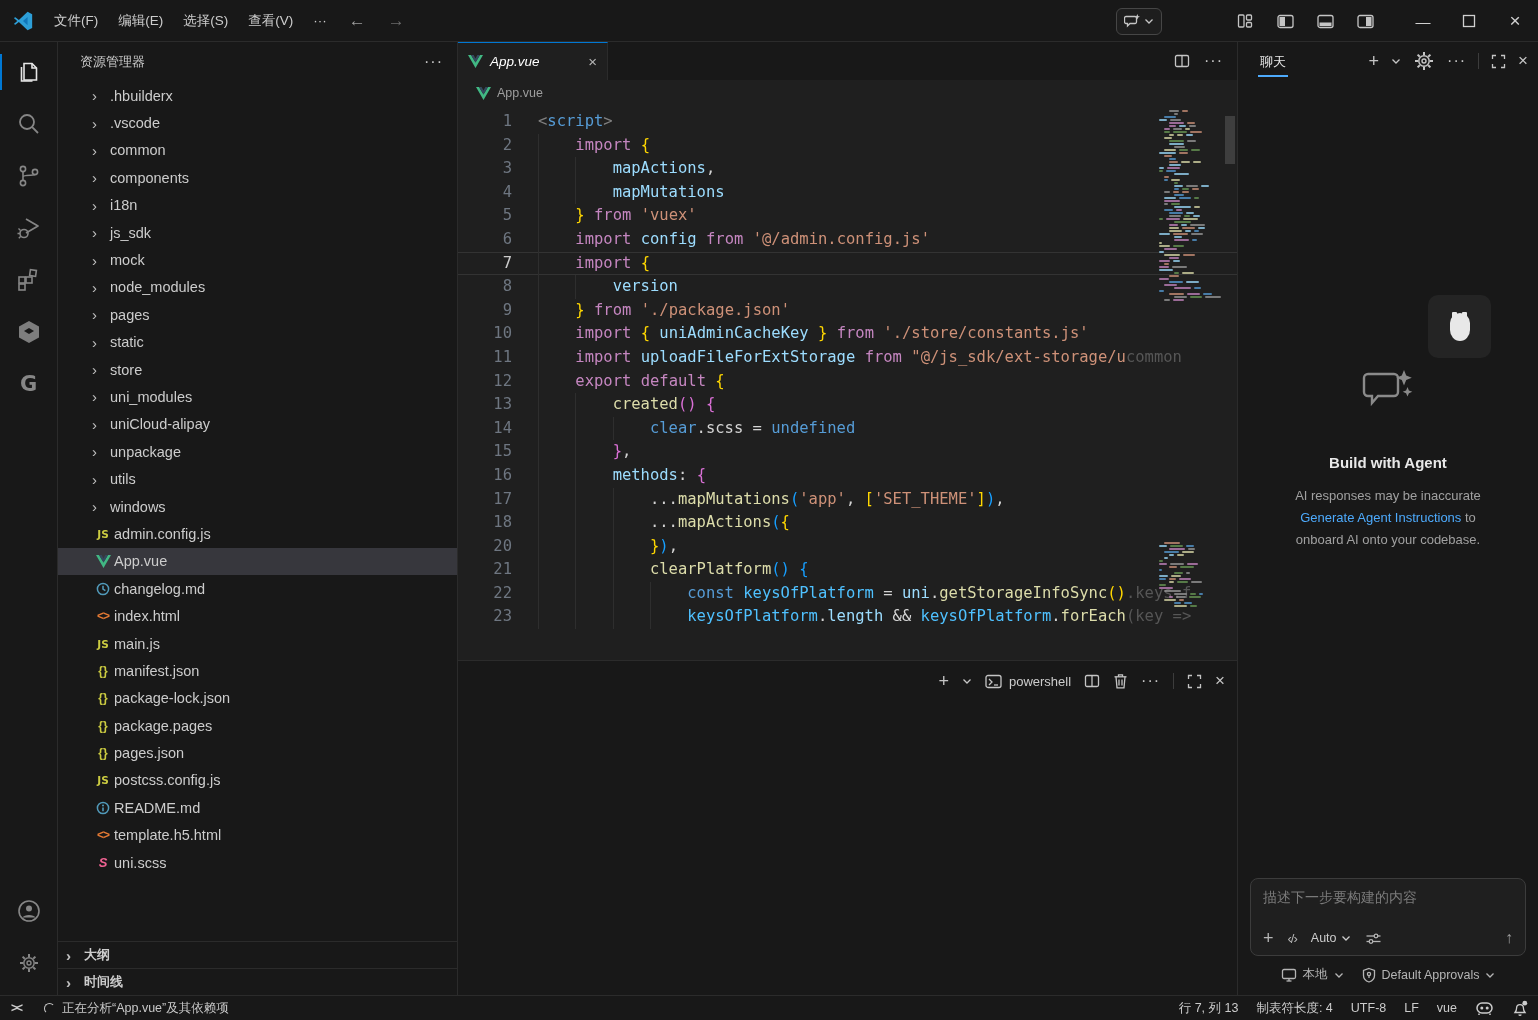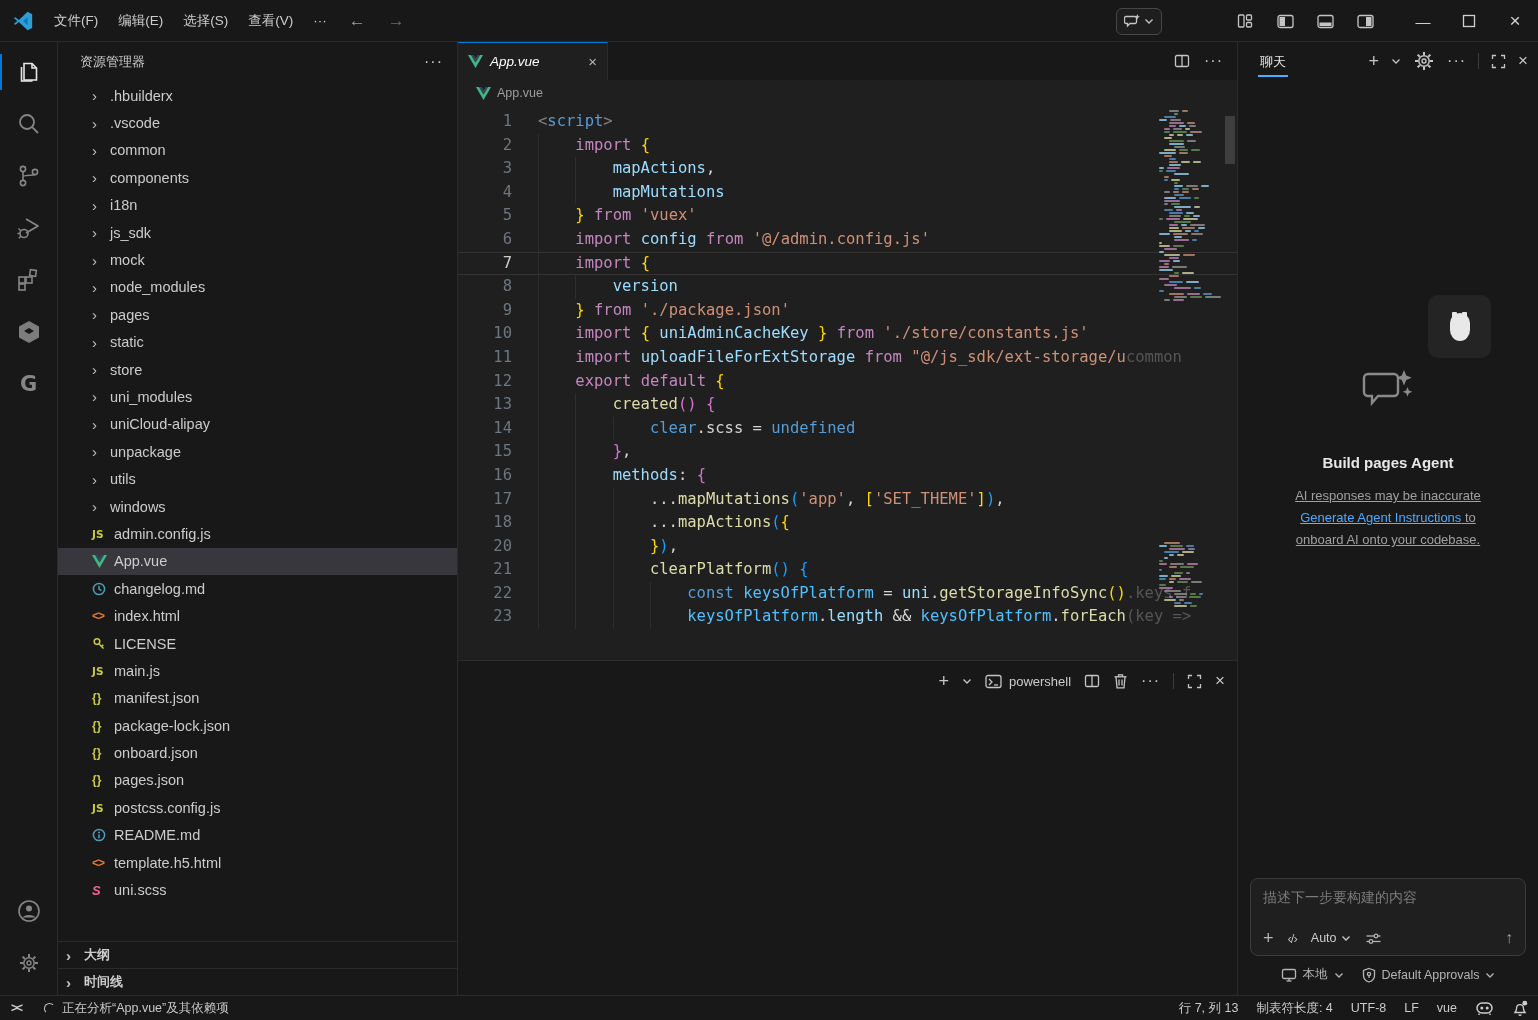--- a/index.html
+++ b/index.html
@@ -42,21 +42,21 @@
   .sidebar { width:400px; background:#181818; border-right:1px solid #2b2b2b; display:flex; flex-direction:column; flex:0 0 auto; min-height:0; }
   .sb-header { height:40px; display:flex; align-items:center; justify-content:space-between; padding:0 14px 0 22px;
     font-size:13px; color:#cccccc; flex:0 0 auto; }
   .kebab { color:#c5c5c5; font-size:16px; letter-spacing:1px; }
   .tree { flex:0 0 auto; }
   .tree-row { height:27.4px; display:flex; align-items:center; font-size:14.5px; color:#cccccc; padding-left:34px; cursor:default; }
   .tree-row.root { padding-left:14px; font-weight:bold; font-size:13.5px; }
   .tree-row.selected { background:#37373d; }
   .tree-chevron { width:18px; color:#c0c0c0; font-size:15px; flex:0 0 auto; display:inline-block; }
   .tree-chevron.down { transform:rotate(90deg); }
-  .fi { width:22px; flex:0 0 auto; display:inline-flex; align-items:center; justify-content:flex-start; font-weight:bold; }
+  .fi { width:22px; flex:0 0 auto; display:inline-flex; align-items:center; justify-content:center; font-weight:bold; }
   .fi-js { color:#cbcb41; font-size:10.5px; font-family:"DejaVu Sans",sans-serif; }
   .fi-json { color:#cbcb41; font-size:12px; }
   .fi-html { color:#e37933; font-size:12px; letter-spacing:-1px; }
   .fi-sass { color:#f06292; font-size:13px; font-style:italic; }
   .sb-sections { margin-top:auto; }
   .sb-section { height:27px; display:flex; align-items:center; border-top:1px solid #2b2b2b; font-size:13px; font-weight:bold;
     color:#cccccc; padding-left:8px; }
 
   
   .editor-col { flex:1 1 auto; display:flex; flex-direction:column; min-width:0; background:#1f1f1f; }
@@ -102,21 +102,21 @@
   .chat { width:301px; background:#181818; border-left:1px solid #2b2b2b; display:flex; flex-direction:column; flex:0 0 auto; min-height:0; }
   .chat-head { height:38px; display:flex; align-items:center; padding:0 10px 0 20px; flex:0 0 auto; }
   .chat-title { font-size:13px; color:#e7e7e7; position:relative; padding:10px 2px 9px; }
   .chat-title::after { content:""; position:absolute; left:0; right:0; bottom:3px; height:1.5px; background:#4daafc; }
   .chat-head-actions { margin-left:auto; display:flex; align-items:center; gap:12px; color:#c5c5c5; }
   .chat-body { flex:1 1 auto; display:flex; flex-direction:column; align-items:center; min-height:0; position:relative; }
   .mouse-card { position:absolute; top:215px; left:190px; width:63px; height:63px; background:#242424; border-radius:10px;
     display:flex; align-items:center; justify-content:center; }
   .bubble-icon { margin-top:288px; color:#8a8a8a; }
   .chat-heading { margin-top:40px; font-size:15px; font-weight:bold; color:#e8e8e8; }
-  .chat-sub { margin-top:14px; text-align:center; font-size:13px; color:#a0a0a0; line-height:22px;text-decoration:underline; }
+  .chat-sub { margin-top:14px; text-align:center; font-size:13px; color:#a0a0a0; line-height:22px; }
   .chat-link { color:#4daafc; }
   .chat-input-wrap { margin:10px 12px 0; border:1px solid #3c3c3c; background:#1f1f1f; border-radius:8px; padding:10px 12px 8px; align-self:stretch; }
   .chat-input { width:100%; height:34px; background:transparent; border:none; outline:none; resize:none; color:#cccccc;
     font-size:14px; font-family:inherit; }
   .chat-input::placeholder { color:#7a7a7a; }
   .chat-input-row { display:flex; align-items:center; gap:14px; color:#b5b5b5; padding-top:2px; }
   .auto-select { display:flex; align-items:center; gap:4px; font-size:12.5px; color:#cccccc; }
   .send-btn { margin-left:auto; font-size:16px; color:#9d9d9d; }
   .chat-footer { display:flex; align-items:center; gap:18px; padding:10px 16px 12px; font-size:12.5px; color:#b5b5b5; }
   .chat-footer .sel { display:flex; align-items:center; gap:6px; }
@@ -379,50 +379,41 @@
             <span>changelog.md</span>
           </div>
           <div class="tree-row">
             <span class="fi">
               <span class="fi-html">&lt;&gt;</span>
             </span>
             <span>index.html</span>
           </div>
           <div class="tree-row">
             <span class="fi">
-              <svg width="14" height="14" viewBox="0 0 14 14">
-                <circle cx="5" cy="4.6" r="2.8" fill="none" stroke="#cbcb41" stroke-width="1.5"></circle>
-                <path d="M6.8 6.8 L11.5 11.5 M9.5 9.5 L11.3 7.7" stroke="#cbcb41" stroke-width="1.5" fill="none"></path>
-              </svg>
-            </span>
-            <span>LICENSE</span>
-          </div>
-          <div class="tree-row">
-            <span class="fi">
               <span class="fi-js">JS</span>
             </span>
             <span>main.js</span>
           </div>
           <div class="tree-row">
             <span class="fi">
               <span class="fi-json">{}</span>
             </span>
             <span>manifest.json</span>
           </div>
           <div class="tree-row">
             <span class="fi">
               <span class="fi-json">{}</span>
             </span>
             <span>package-lock.json</span>
           </div>
           <div class="tree-row">
             <span class="fi">
               <span class="fi-json">{}</span>
             </span>
-            <span>onboard.json</span>
+            <span>package.pages</span>
           </div>
           <div class="tree-row">
             <span class="fi">
               <span class="fi-json">{}</span>
             </span>
             <span>pages.json</span>
           </div>
           <div class="tree-row">
             <span class="fi">
               <span class="fi-js">JS</span>
@@ -960,21 +951,21 @@
               <path fill="#e8e8e8" d="M5 12 a10 10 0 0 1 20 0 v7 a10 11 0 0 1 -20 0Z"></path>
             </svg>
           </div>
         <span class="bubble-icon">
             <svg width="52" height="46" viewBox="0 0 52 46" fill="none" stroke="currentColor" stroke-width="1.3">
               <path d="M6 6 h26 a4 4 0 0 1 4 4 v14 a4 4 0 0 1 -4 4 h-16 l-6 7 v-7 h-4 a4 4 0 0 1 -4 -4 v-14 a4 4 0 0 1 4 -4Z" stroke-width="2.4"></path>
               <path fill="currentColor" stroke="none" d="M42 2 l2.2 5.6 5.6 2.2 -5.6 2.2 -2.2 5.6 -2.2 -5.6 -5.6 -2.2 5.6 -2.2Z"></path>
               <path fill="currentColor" stroke="none" d="M45.5 19 l1.4 3.4 3.4 1.4 -3.4 1.4 -1.4 3.4 -1.4 -3.4 -3.4 -1.4 3.4 -1.4Z"></path>
             </svg>
           </span>
-        <div class="chat-heading">Build pages Agent</div>
+        <div class="chat-heading">Build with Agent</div>
         <div class="chat-sub">
           <div>AI responses may be inaccurate</div>
           <div><a class="chat-link">Generate Agent Instructions</a><span> to</span></div>
           <div>onboard AI onto your codebase.</div>
         </div>
         <div style="flex:1"></div>
         <div class="chat-input-wrap">
           <textarea class="chat-input" placeholder="描述下一步要构建的内容" style=""></textarea>
           <div class="chat-input-row">
             <span class="plus-glyph">+</span>

